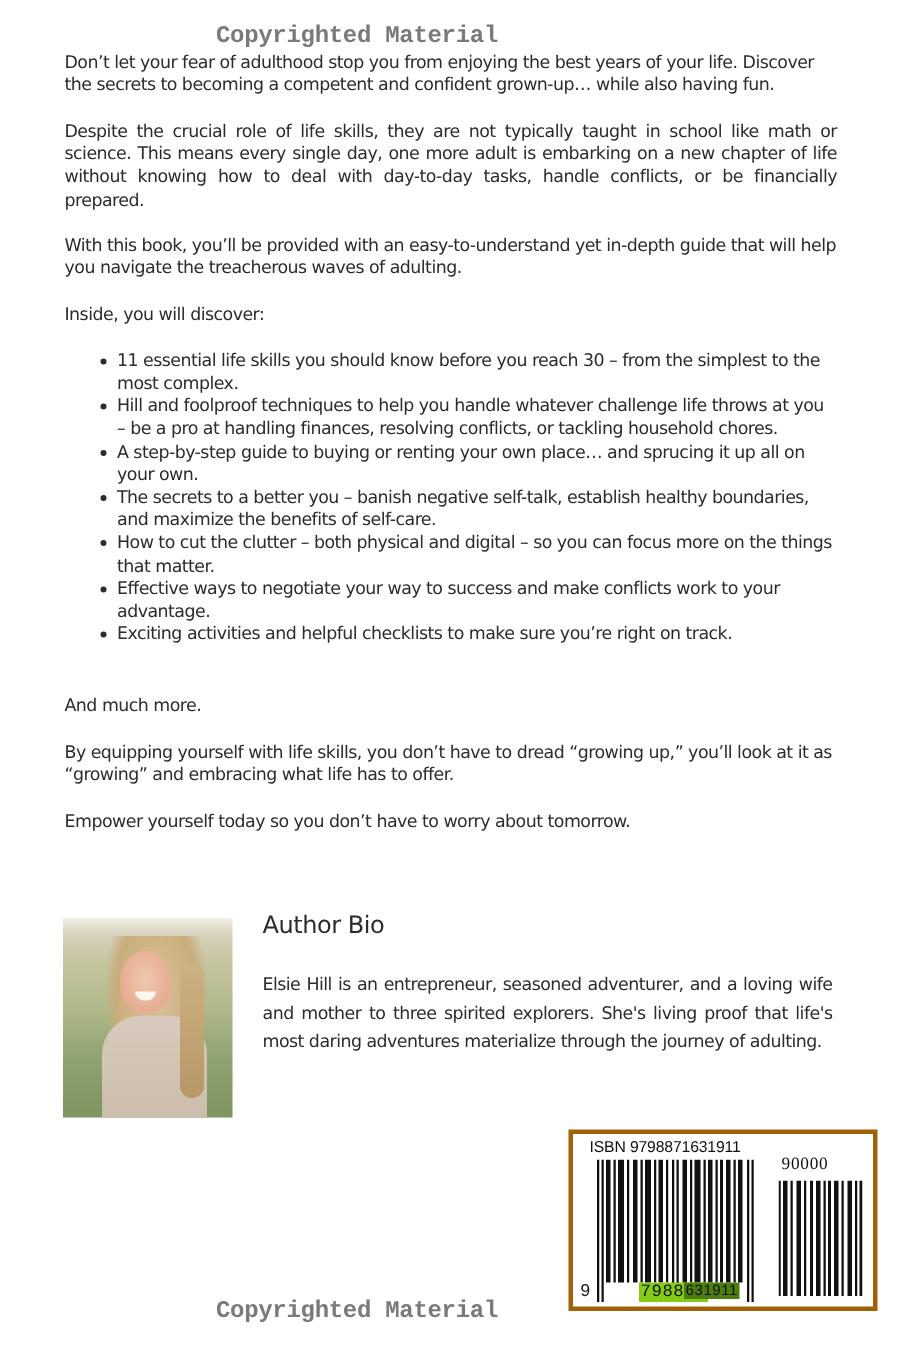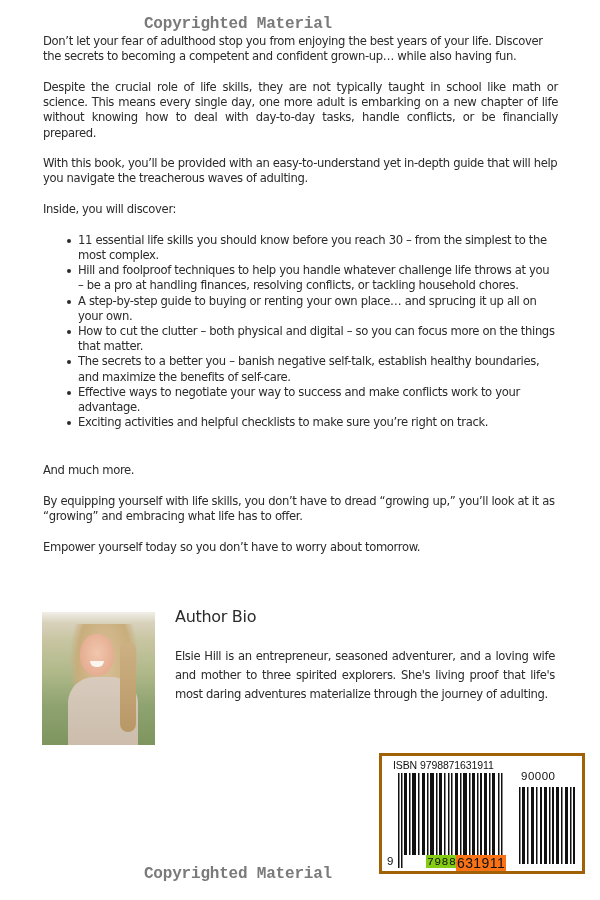--- a/index.html
+++ b/index.html
@@ -61,54 +61,54 @@
   }
   .barcode-box {
     position: absolute; left: 379px; top: 753px; width: 206px; height: 121px;
     border: 3px solid #a16207; background: #fff; box-sizing: border-box;
   }
   .isbn-label {
     position: absolute; left: 11px; top: 3px; font-family: "Liberation Sans", sans-serif;
     font-size: 10.5px; color: #111; letter-spacing: -0.1px;
   }
   .price-code {
-    position: absolute; left: 139px; top: 14px; font-family: Liberation Sans, sans-serif;
+    position: absolute; left: 139px; top: 14px; font-family: Liberation Serif, serif;
     font-size: 11.5px; color: #111; letter-spacing: 0.5px;
   }
   .bars-main { position: absolute; left: 16px; top: 17px; width: 106px; height: 95px; }
   .bars-addon { position: absolute; left: 137px; top: 31px; width: 56px; height: 77px; }
   .digit-first {
     position: absolute; left: 5px; top: 99px; font-family: "Liberation Sans", sans-serif; font-size: 11.5px; color:#111;
   }
   .digits-left {
     position: absolute; left: 44px; top: 99px; font-family: Liberation Mono, monospace; font-size: 11.5px; color:#111;
     background: #84cc16; padding: 0 1px; letter-spacing: 0.4px;
   }
   .digits-right {
-    position: absolute; left: 74px; top: 99px; font-family: "Liberation Sans", sans-serif; font-size: 14px; color:#111;
-    background: #f97316; padding: 0 1px; letter-spacing: 0.4px;
+    position: absolute; left: 74px; top: 99px; font-family: "Liberation Sans", sans-serif; font-size: 10px; color:#111;
+    background: #4d7c0f; padding: 0 1px; letter-spacing: 0.4px;
   }
 </style>
 </head>
 <body>
 
 <div class="watermark wm-top">Copyrighted Material</div>
 
 <div class="content">
   <p>Don’t let your fear of adulthood stop you from enjoying the best years of your life. Discover the secrets to becoming a competent and confident grown-up… while also having fun.</p>
   <p class="justify">Despite the crucial role of life skills, they are not typically taught in school like math or science. This means every single day, one more adult is embarking on a new chapter of life without knowing how to deal with day-to-day tasks, handle conflicts, or be financially prepared.</p>
   <p>With this book, you’ll be provided with an easy-to-understand yet in-depth guide that will help you navigate the treacherous waves of adulting.</p>
   <p>Inside, you will discover:</p>
 
   <ul class="bullets">
     <li><span class="dot"></span><span>11 essential life skills you should know before you reach 30 – from the simplest to the most complex.</span></li>
     <li><span class="dot"></span><span>Hill and foolproof techniques to help you handle whatever challenge life throws at you – be a pro at handling finances, resolving conflicts, or tackling household chores.</span></li>
     <li><span class="dot"></span><span>A step-by-step guide to buying or renting your own place… and sprucing it up all on your own.</span></li>
+    <li><span class="dot"></span><span>The secrets to a better you – banish negative self-talk, establish healthy boundaries, and maximize the benefits of self-care.</span></li>
     <li><span class="dot"></span><span>How to cut the clutter – both physical and digital – so you can focus more on the things that matter.</span></li>
-    <li><span class="dot"></span><span>The secrets to a better you – banish negative self-talk, establish healthy boundaries, and maximize the benefits of self-care.</span></li>
     <li><span class="dot"></span><span>Effective ways to negotiate your way to success and make conflicts work to your advantage.</span></li>
     <li><span class="dot"></span><span>Exciting activities and helpful checklists to make sure you’re right on track.</span></li>
   </ul>
 
   <p class="after-list">And much more.</p>
   <p>By equipping yourself with life skills, you don’t have to dread “growing up,” you’ll look at it as “growing” and embracing what life has to offer.</p>
   <p>Empower yourself today so you don’t have to worry about tomorrow.</p>
 </div>
 
 <div class="author-photo">

